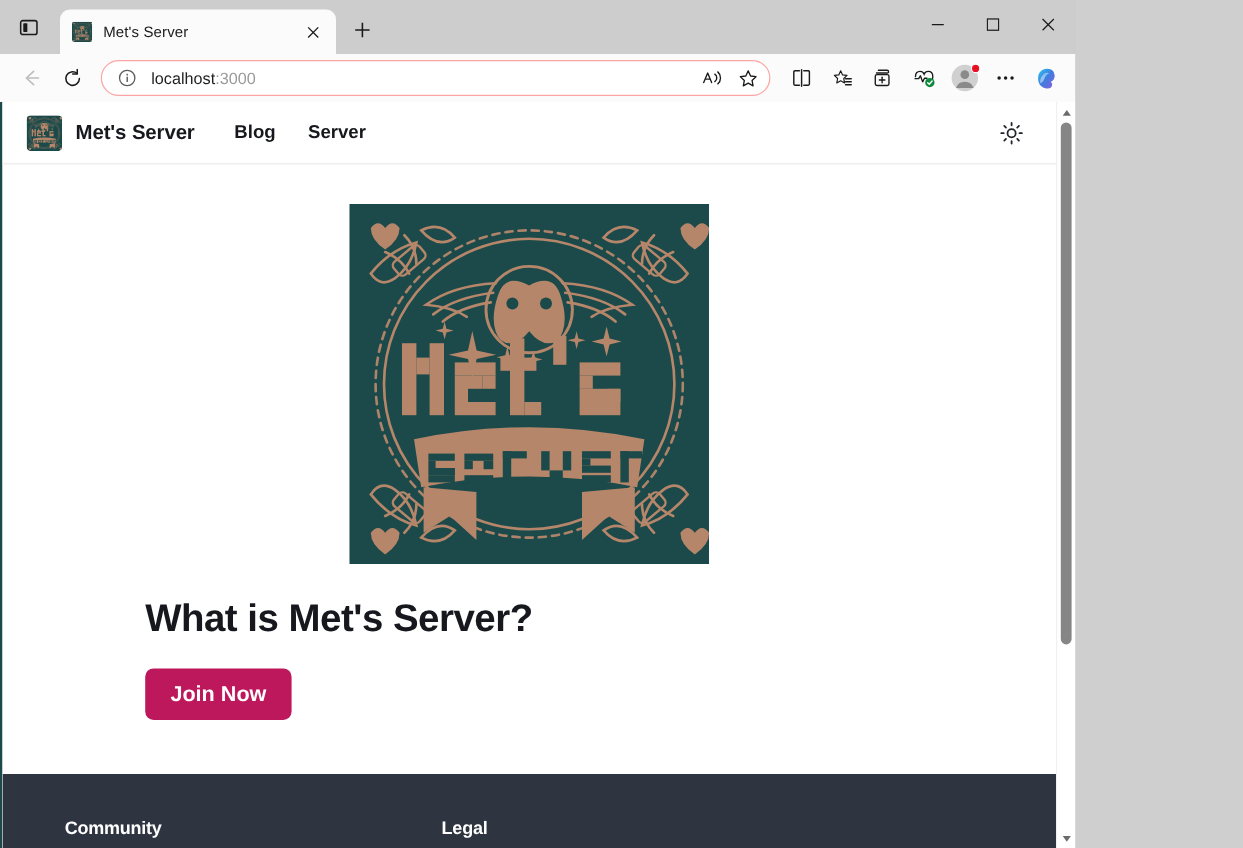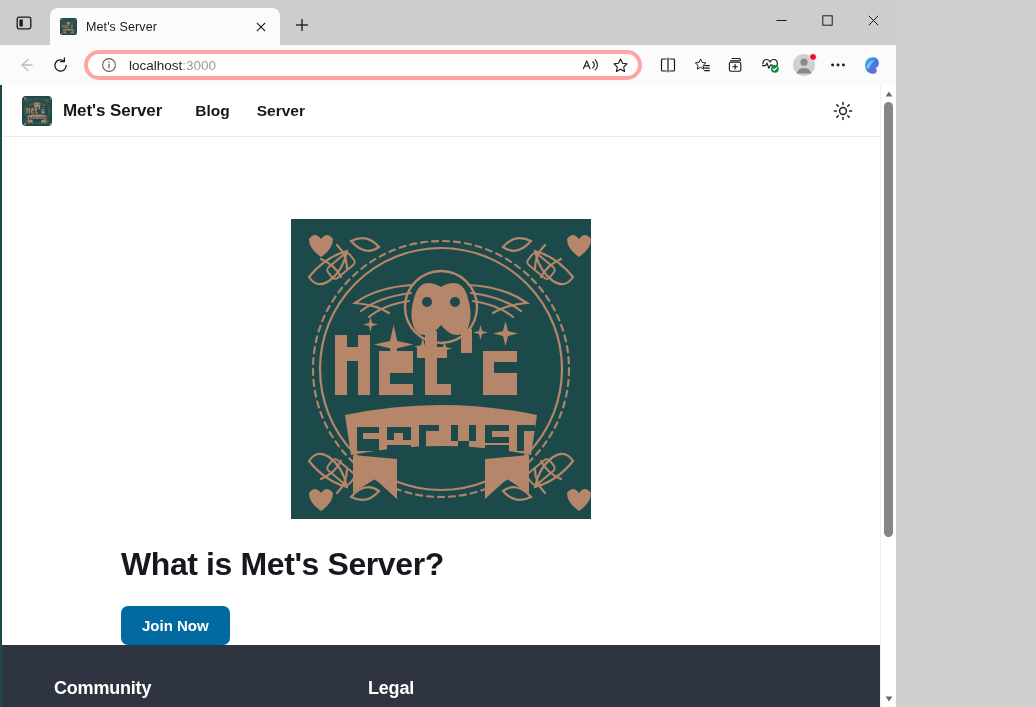--- a/index.html
+++ b/index.html
@@ -108,21 +108,21 @@
     border-radius: 5px;
     flex: none;
     cursor: pointer;
     position: relative;
   }
 
   .omnibox {
     flex: 1;
     height: 30px;
     background: #ffffff;
-    border: 4px solid #fca5a5;
+    border: 1px solid #fca5a5;
     border-radius: 16px;
     display: flex;
     align-items: center;
     padding: 0 4px 0 10px;
     margin: 0 8px 0 6px;
     min-width: 0;
   }
   .omnibox-icon {
     width: 22px; height: 22px;
     display: flex; align-items: center; justify-content: center;
@@ -231,21 +231,20 @@
   }
 
   
   .content {
     flex: 1;
     overflow: hidden;
     display: flex;
     flex-direction: column;
     align-items: center;
     padding-top: 33px;
-    justify-content: flex-end;
   }
   .hero-img {
     width: 300px; height: 300px;
     flex: none;
     position: relative;
     overflow: hidden;
   }
   .hero-text {
     width: 640px;
     margin-top: 27px;
@@ -260,23 +259,23 @@
   .hero-sub {
     font-size: 16px;
     color: #20232a;
     margin-top: 21px;
     line-height: 1.5;
   }
   .hero-sub b { font-weight: bold; }
   .cta {
     display: inline-block;
     margin-top: 23px;
-    background: #0369a1;
+    background: #be185d;
     color: #ffffff;
-    font-size: 15px;
+    font-size: 18px;
     font-weight: bold;
     border: none;
     border-radius: 7px;
     padding: 11px 21px;
     cursor: pointer;
     font-family: "Liberation Sans", sans-serif;
   }
 
   
   .site-footer {
@@ -289,21 +288,21 @@
   }
   .footer-cols {
     display: flex;
     width: 100%;
     padding-bottom: 8px;
   }
   .footer-col { flex: none; }
   .footer-col:nth-child(1) { width: 314px; }
   .footer-col:nth-child(2) { width: 316px; }
   .footer-col-title {
-    font-size: 18px;
+    font-size: 15px;
     font-weight: bold;
     color: #ffffff;
     letter-spacing: -0.2px;
   }
 
   
   .scrollbar {
     width: 16px;
     background: #ffffff;
     border-left: 1px solid #f0f0f0;

